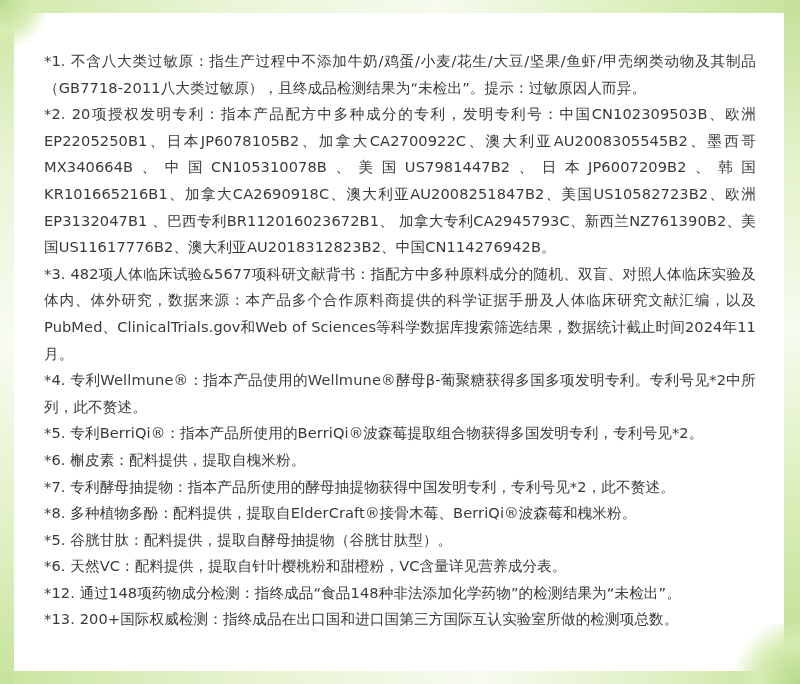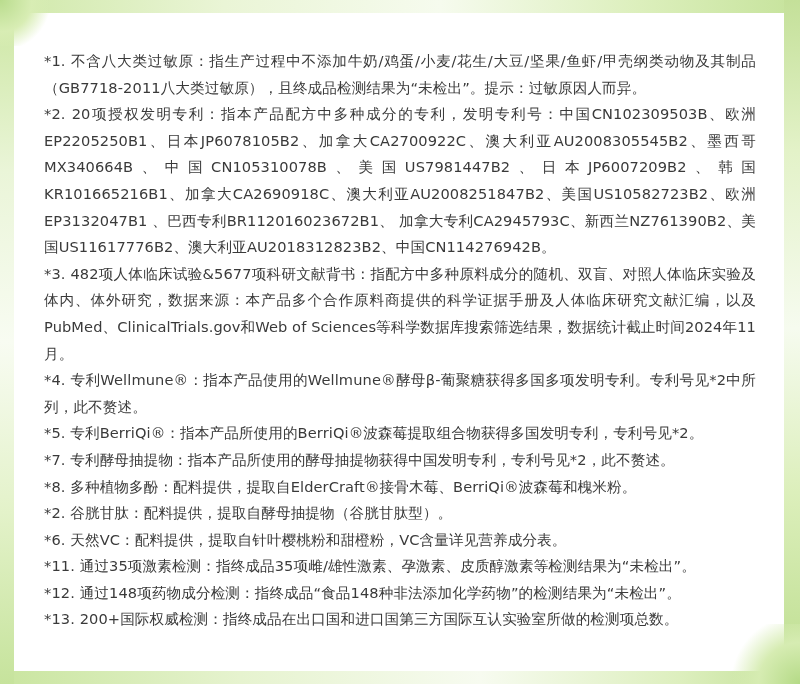--- a/index.html
+++ b/index.html
@@ -88,21 +88,21 @@
   <div class="edge-right"></div>
   <div class="corner-tl"></div>
   <div class="corner-br"></div>
 
   <div class="content">
     <p class="note">*1. 不含八大类过敏原：指生产过程中不添加牛奶/鸡蛋/小麦/花生/大豆/坚果/鱼虾/甲壳纲类动物及其制品（GB7718-2011八大类过敏原），且终成品检测结果为“未检出”。提示：过敏原因人而异。</p>
     <p class="note">*2. 20项授权发明专利：指本产品配方中多种成分的专利，发明专利号：中国CN102309503B、欧洲EP2205250B1、日本JP6078105B2、加拿大CA2700922C、澳大利亚AU2008305545B2、墨西哥MX340664B、中国CN105310078B、美国US7981447B2、日本JP6007209B2、韩国KR101665216B1、加拿大CA2690918C、澳大利亚AU2008251847B2、美国US10582723B2、欧洲EP3132047B1 、巴西专利BR112016023672B1、 加拿大专利CA2945793C、新西兰NZ761390B2、美国US11617776B2、澳大利亚AU2018312823B2、中国CN114276942B。</p>
     <p class="note">*3. 482项人体临床试验&amp;5677项科研文献背书：指配方中多种原料成分的随机、双盲、对照人体临床实验及体内、体外研究，数据来源：本产品多个合作原料商提供的科学证据手册及人体临床研究文献汇编，以及PubMed、ClinicalTrials.gov和Web of Sciences等科学数据库搜索筛选结果，数据统计截止时间2024年11月。</p>
     <p class="note">*4. 专利Wellmune®：指本产品使用的Wellmune®酵母β-葡聚糖获得多国多项发明专利。专利号见*2中所列，此不赘述。</p>
     <p class="note">*5. 专利BerriQi®：指本产品所使用的BerriQi®波森莓提取组合物获得多国发明专利，专利号见*2。</p>
+    <p class="note">*6. 槲皮素：配料提供，提取自槐米粉。</p>
     <p class="note">*7. 专利酵母抽提物：指本产品所使用的酵母抽提物获得中国发明专利，专利号见*2，此不赘述。</p>
     <p class="note">*8. 多种植物多酚：配料提供，提取自ElderCraft®接骨木莓、BerriQi®波森莓和槐米粉。</p>
-    <p class="note">*2. 谷胱甘肽：配料提供，提取自酵母抽提物（谷胱甘肽型）。</p>
+    <p class="note">*5. 谷胱甘肽：配料提供，提取自酵母抽提物（谷胱甘肽型）。</p>
     <p class="note">*6. 天然VC：配料提供，提取自针叶樱桃粉和甜橙粉，VC含量详见营养成分表。</p>
-    <p class="note">*11. 通过35项激素检测：指终成品35项雌/雄性激素、孕激素、皮质醇激素等检测结果为“未检出”。</p>
     <p class="note">*12. 通过148项药物成分检测：指终成品“食品148种非法添加化学药物”的检测结果为“未检出”。</p>
     <p class="note">*13. 200+国际权威检测：指终成品在出口国和进口国第三方国际互认实验室所做的检测项总数。</p>
   </div>
 </div>
 
 </body></html>

